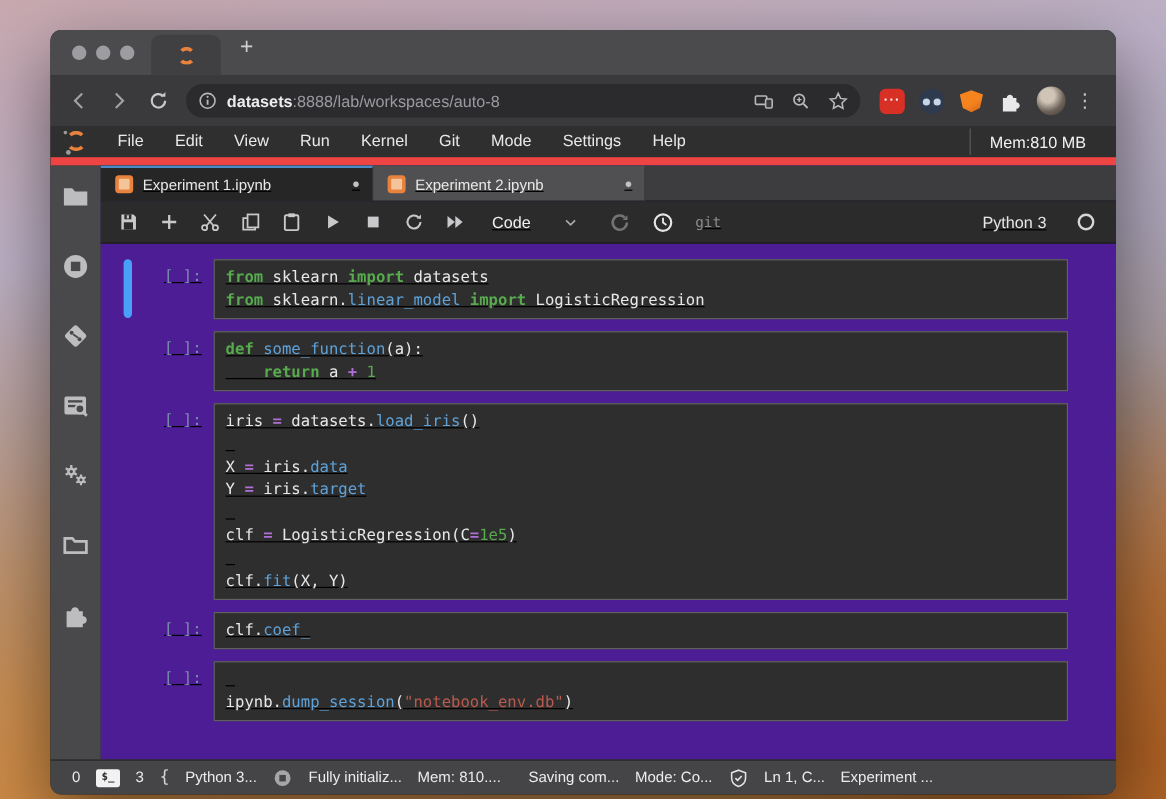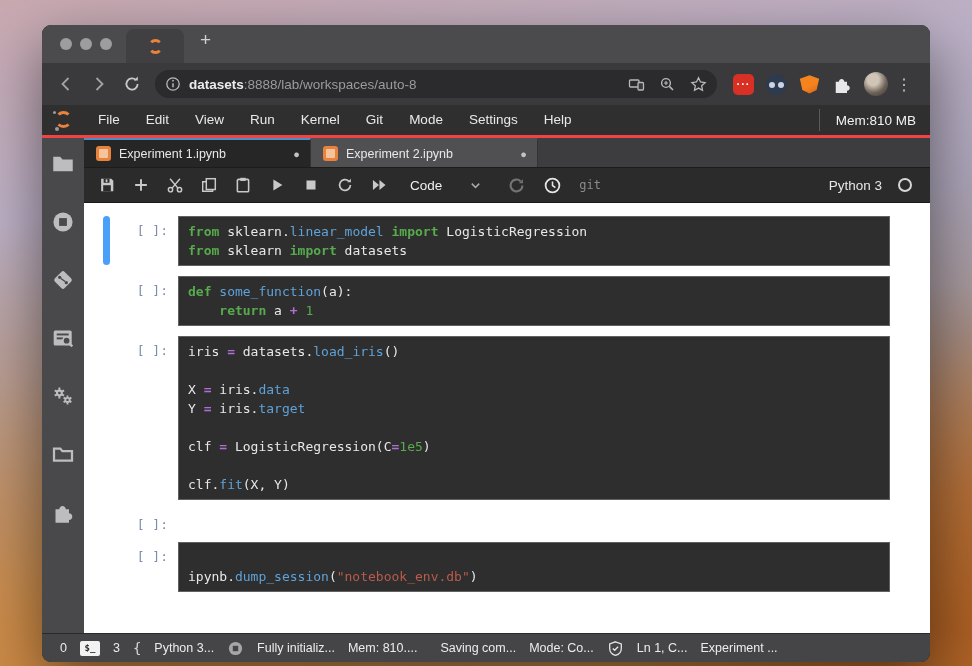--- a/index.html
+++ b/index.html
@@ -38,54 +38,54 @@
   .extrow { display:flex; align-items:center; gap:12px; margin-left:2px; }
   .extbox { width:21px; height:21px; border-radius:5px; background:#d93025; color:#fff; display:flex; align-items:center; justify-content:center; font-size:11px; font-weight:bold; letter-spacing:1px; line-height:1; }
   .goggles { width:21px; height:21px; border-radius:50%; background:#2e3a4e; position:relative; }
   .goggles:before { content:""; position:absolute; left:3px; top:8px; width:6px; height:6px; border-radius:50%; background:#c8d4e8; }
   .goggles:after { content:""; position:absolute; right:3px; top:8px; width:6px; height:6px; border-radius:50%; background:#c8d4e8; }
   .fox { width:21px; height:19px; background:linear-gradient(150deg,#f5841f 55%,#cd6116 100%); clip-path:polygon(50% 4%, 96% 22%, 84% 82%, 50% 100%, 16% 82%, 4% 22%); }
   .puzzlew { width:20px; height:20px; color:#e8e8ea; }
   .avatar { width:24px; height:24px; border-radius:50%; background:radial-gradient(circle at 38% 32%, #cfc4b6 0 26%, #6d6258 60%, #3a352f 100%); }
   .kebab { color:#c6c6ca; font-size:16px; margin-left:4px; padding:0 4px; }
   
-  .menubar { height:33px; background:#2f2f2f; display:flex; align-items:center; flex:0 0 auto; border-bottom:3px solid #ef4444; }
+  .menubar { height:33px; background:#2f2f2f; display:flex; align-items:center; flex:0 0 auto; border-bottom:7px solid #ef4444; }
   .logo { width:22px; height:22px; margin:0 10px 0 11px; position:relative; flex:0 0 auto; }
   .logo .jring { width:17px; height:17px; position:absolute; left:2px; top:2px; }
   .logo:before { content:""; position:absolute; left:0; top:2px; width:3px; height:3px; border-radius:50%; background:#9a9a9a; }
   .logo:after { content:""; position:absolute; left:2px; bottom:0; width:4px; height:4px; border-radius:50%; background:#9a9a9a; }
   .menu-item { color:#e9e9e9; font-size:13.5px; padding:0 13px; line-height:32px; }
   .menu-spacer { flex:1; }
   .menu-div { width:1px; height:22px; background:#5a5a5a; }
-  .mem { color:#f2f2f2; font-size:13.5px; padding:0 14px 0 16px; }
+  .mem { color:#f2f2f2; font-size:13.5px; padding:0 25px 0 16px; }
   
   .jlbody { flex:1 1 auto; display:flex; min-height:0; }
   .sidebar { width:42px; background:#49494c; display:flex; flex-direction:column; align-items:center; padding-top:14px; gap:34px; flex:0 0 auto; }
   .sb-item { width:24px; height:24px; color:#bdbdc0; }
   .sb-item svg { width:100%; height:100%; }
-  .main { flex:1 1 auto; display:flex; flex-direction:column; min-width:0; background:#ffffff; }
+  .main { flex:1 1 auto; display:flex; flex-direction:column; min-width:0; background:#4c1d95;text-decoration:underline; }
   
   .docktabs { height:30px; background:#3d3d3f; display:flex; align-items:stretch; flex:0 0 auto; border-bottom:1px solid #1c1c1c; }
   .dtab { width:227px; display:flex; align-items:center; padding:0 10px 0 12px; background:#505052; border-top:2px solid transparent; border-right:1px solid #333; }
   .dtab.active { background:#262626; border-top-color:#4e8cc8; }
   .nbicon { width:15px; height:15px; border-radius:3px; background:#e8823c; position:relative; flex:0 0 auto; margin-right:8px; }
   .nbicon:before { content:""; position:absolute; left:3px; top:3px; right:3px; bottom:3px; background:#f4c59a; border-radius:1px; }
   .dtab .dlabel { color:#e8e8e8; font-size:12.5px; white-space:nowrap; overflow:hidden; flex:1; }
   .ddot { color:#c2c2c4; font-size:11px; margin-left:8px; }
   
   .nbtoolbar { height:35px; background:#2b2b2b; display:flex; align-items:center; padding:0 14px 0 12px; flex:0 0 auto; border-bottom:1px solid #191919; }
   .tbtn { background:none; border:none; width:22px; height:22px; color:#c9c9cb; margin-right:12px; padding:2px; }
   .tbtn svg { width:100%; height:100%; display:block; }
   .celltype { color:#f0f0f0; font-size:13.5px; margin:0 26px 0 8px; }
   .chev { width:15px; height:15px; color:#a8a8aa; margin-right:24px; }
   .xic { width:19px; height:19px; margin-right:17px; }
   .xic.gsync { color:#737376; }
   .xic.clock { color:#e6e6e6; }
   .gitlabel { color:#8b8b8b; font-size:12px; font-family:"DejaVu Sans Mono", monospace; }
-  .kernelname { margin-left:auto; color:#e6e6e6; font-size:13.5px; margin-right:16px; }
+  .kernelname { margin-left:auto; color:#e6e6e6; font-size:13.5px; margin-right:26px; }
   .kring { width:14px; height:14px; border:2px solid #d6d6d8; border-radius:50%; margin-right:4px; }
   
   .cellsarea { flex:1 1 auto; overflow:hidden; padding-top:13px; position:relative; }
   .cellrow { position:relative; display:flex; margin-bottom:10px; padding-left:28px; padding-right:40px; }
   .bluebar { position:absolute; left:19px; top:0; bottom:1px; width:7px; border-radius:4px; background:#4aa0f8; }
   .prompt { width:66px; text-align:right; padding-right:10px; padding-top:7px; color:#7b8dad; font-family:"DejaVu Sans Mono", monospace; font-size:13px; flex:0 0 auto; }
   .cellbox { flex:1 1 auto; background:#2e2e2e; border:1px solid #616161; padding:5px 9px; min-width:0; }
   .cline { font-family:"DejaVu Sans Mono", monospace; font-size:13px; line-height:19px; color:#e8e8e8; white-space:pre; }
   .c-p { color:#e8e8e8; }
   .c-k { color:#57ab4d; font-weight:bold; }
@@ -339,22 +339,22 @@
         <span class="gitlabel">git</span>
         <span class="kernelname">Python 3</span>
         <span class="kring"></span>
       </div>
 
       <div class="cellsarea" id="cells">
           <div class="cellrow">
             <div class="bluebar"></div>
             <div class="prompt">[ ]:</div>
             <div class="cellbox">
+              <div class="cline"><span class="c-k">from</span><span class="c-p"> sklearn </span><span class="c-k">import</span><span class="c-p"> datasets</span></div>
               <div class="cline"><span class="c-k">from</span><span class="c-p"> sklearn.</span><span class="c-f">linear_model</span><span class="c-p"> </span><span class="c-k">import</span><span class="c-p"> LogisticRegression</span></div>
-              <div class="cline"><span class="c-k">from</span><span class="c-p"> sklearn </span><span class="c-k">import</span><span class="c-p"> datasets</span></div>
             </div>
           </div>
           <div class="cellrow">
             <div class="prompt">[ ]:</div>
             <div class="cellbox">
               <div class="cline"><span class="c-k">def</span><span class="c-p"> </span><span class="c-f">some_function</span><span class="c-p">(a):</span></div>
               <div class="cline"><span class="c-p">    </span><span class="c-k">return</span><span class="c-p"> a </span><span class="c-o">+</span><span class="c-p"> </span><span class="c-n">1</span></div>
             </div>
           </div>
           <div class="cellrow">
@@ -365,20 +365,23 @@
               <div class="cline"><span class="c-p">X </span><span class="c-o">=</span><span class="c-p"> iris.</span><span class="c-f">data</span></div>
               <div class="cline"><span class="c-p">Y </span><span class="c-o">=</span><span class="c-p"> iris.</span><span class="c-f">target</span></div>
               <div class="cline">&nbsp;</div>
               <div class="cline"><span class="c-p">clf </span><span class="c-o">=</span><span class="c-p"> LogisticRegression(C</span><span class="c-o">=</span><span class="c-n">1e5</span><span class="c-p">)</span></div>
               <div class="cline">&nbsp;</div>
               <div class="cline"><span class="c-p">clf.</span><span class="c-f">fit</span><span class="c-p">(X, Y)</span></div>
             </div>
           </div>
           <div class="cellrow">
             <div class="prompt">[ ]:</div>
+            <div class="cellbox">
+              <div class="cline"><span class="c-p">clf.</span><span class="c-f">coef_</span></div>
+            </div>
           </div>
           <div class="cellrow">
             <div class="prompt">[ ]:</div>
             <div class="cellbox">
               <div class="cline">&nbsp;</div>
               <div class="cline"><span class="c-p">ipynb.</span><span class="c-f">dump_session</span><span class="c-p">(</span><span class="c-s">"notebook_env.db"</span><span class="c-p">)</span></div>
             </div>
           </div>
         </div>
     </div>

